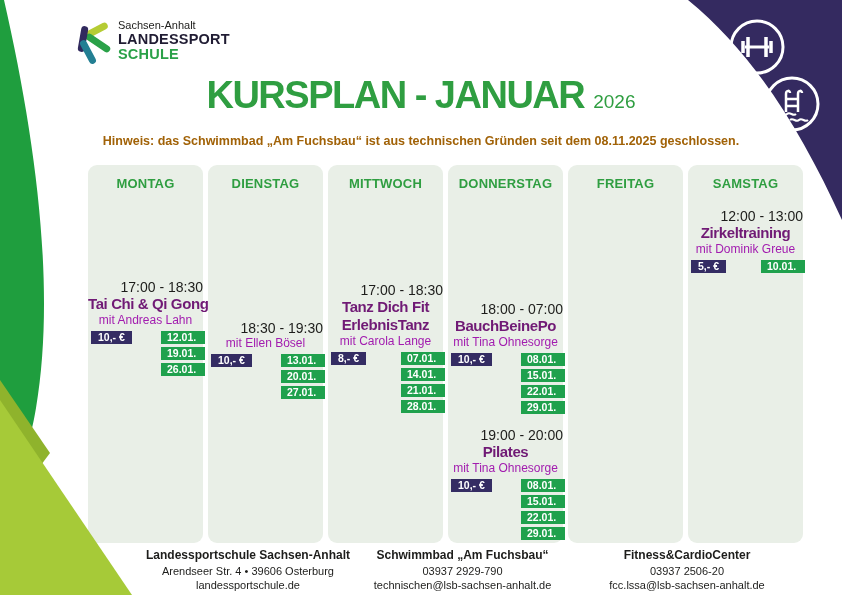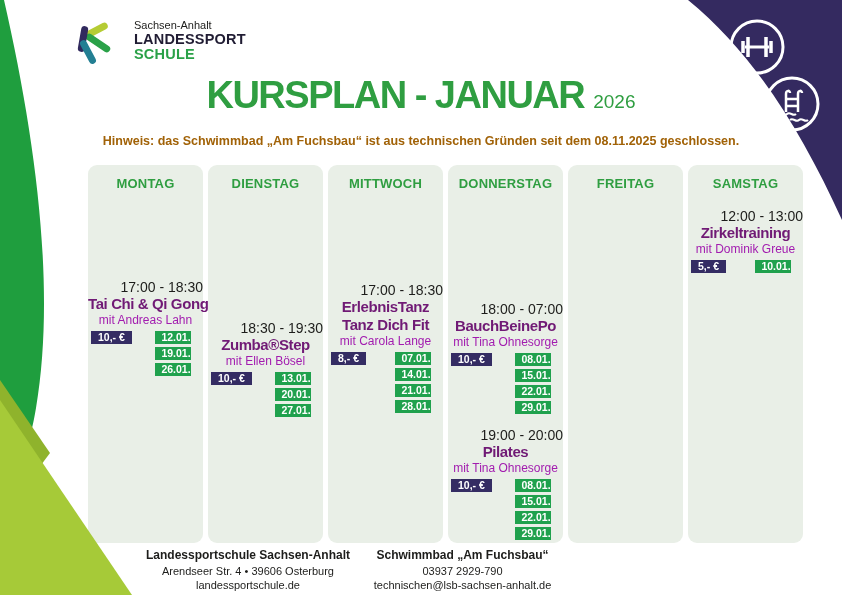--- a/index.html
+++ b/index.html
@@ -7,21 +7,21 @@
     position:relative; width:842px; height:595px; overflow:hidden;
     background:#ffffff; font-family:"Liberation Sans", sans-serif; color:#1d1d1b;
   }
   
   .deco{position:absolute; pointer-events:none;}
   .deco-topleft{left:0; top:0; z-index:1;}
   .deco-bottomleft{left:0; top:378px; z-index:3;}
   .deco-topright{right:0; top:0; z-index:4;}
   
   .logo{position:absolute; left:68px; top:16px; display:flex; z-index:2;}
-  .logo-text{margin-left:18px; line-height:1.05; padding-top:4px;}
+  .logo-text{margin-left:2px; line-height:1.05; padding-top:4px;}
   .logo-region{font-size:11px; color:#1d1d1b;}
   .logo-line1{font-size:14.5px; font-weight:bold; color:#201c33; letter-spacing:.2px;}
   .logo-line2{font-size:14.5px; font-weight:bold; color:#2aa148; letter-spacing:.2px;}
   
   .title-wrap{position:absolute; left:0; right:0; top:74px; text-align:center; z-index:2;}
   .title-main{font-size:38px; font-weight:bold; color:#2f9e41; letter-spacing:-1.5px;}
   .title-year{font-size:19px; font-weight:normal; color:#2f9e41; margin-left:9px;}
   
   .notice{position:absolute; left:0; right:0; top:134px; text-align:center;
     font-size:12.5px; font-weight:bold; color:#a16207; z-index:2;}
@@ -35,21 +35,21 @@
   .course{position:absolute; left:0; right:0; text-align:center;}
   .c-mon{top:114px}.c-tue{top:155px}.c-wed{top:117px}.c-thu1{top:136px}.c-thu2{top:262px}.c-sat{top:43px}
   .time{font-size:14px; line-height:16px; color:#1d1d1b; white-space:nowrap;text-align:right;}
   .ctitle{font-size:15px; line-height:18px; font-weight:bold; letter-spacing:-0.4px;
     color:#701a75; white-space:nowrap;}
   .instr{font-size:12px; line-height:14px; color:#a21caf; white-space:nowrap;}
   .badges{display:flex; justify-content:space-between; align-items:flex-start;
     margin-top:4px; padding-left:3px;}
   .price{display:inline-block; background:#342c63; color:#fff; font-size:10.5px;
     font-weight:bold; line-height:13px; padding:0 7px; text-align:left; white-space:nowrap;}
-  .dates{display:flex; flex-direction:column; gap:3px; width:64px; margin-right:-2px;align-items:center;}
+  .dates{display:flex; flex-direction:column; gap:3px; width:44px; margin-right:-2px;}
   .date{background:#1fa14d; color:#fff; font-size:10.5px; font-weight:bold;
     line-height:13px; padding-left:6px; text-align:left;}
   
   .footer-block{position:absolute; top:548px; text-align:center; line-height:1.3; z-index:2;}
   .fb-0{left:118px; width:260px;} .fb-1{left:350px; width:225px;} .fb-2{left:572px; width:230px;}
   .fb-name{font-size:12px; font-weight:bold; color:#1d1d1b;}
   .fb-line{font-size:11px; color:#1d1d1b;}
 </style>
 </head>
 <body>
@@ -114,39 +114,38 @@
           <span class="date">26.01.</span>
         </span>
       </div>
     </div>
   </div>
 
   <div class="col col-1">
     <div class="day-label">DIENSTAG</div>
     <div class="course c-tue">
       <div class="time">18:30 - 19:30</div>
-      <div class="ctitle">Zumba®Step</div>
       <div class="instr">mit Ellen Bösel</div>
       <div class="badges">
         <span class="price">10,- €</span>
         <span class="dates">
           <span class="date">13.01.</span>
           <span class="date">20.01.</span>
           <span class="date">27.01.</span>
         </span>
       </div>
     </div>
   </div>
 
   <div class="col col-2">
     <div class="day-label">MITTWOCH</div>
     <div class="course c-wed">
       <div class="time">17:00 - 18:30</div>
+      <div class="ctitle">Tanz Dich Fit</div>
       <div class="ctitle">ErlebnisTanz</div>
-      <div class="ctitle">Tanz Dich Fit</div>
       <div class="instr">mit Carola Lange</div>
       <div class="badges">
         <span class="price">8,- €</span>
         <span class="dates">
           <span class="date">07.01.</span>
           <span class="date">14.01.</span>
           <span class="date">21.01.</span>
           <span class="date">28.01.</span>
         </span>
       </div>
@@ -207,14 +206,19 @@
   <div class="footer-block fb-0">
     <div class="fb-name">Landessportschule Sachsen-Anhalt</div>
     <div class="fb-line">Arendseer Str. 4 • 39606 Osterburg</div>
     <div class="fb-line">landessportschule.de</div>
   </div>
   <div class="footer-block fb-1">
     <div class="fb-name">Schwimmbad „Am Fuchsbau“</div>
     <div class="fb-line">03937 2929-790</div>
     <div class="fb-line">technischen@lsb-sachsen-anhalt.de</div>
   </div>
+  <div class="footer-block fb-2">
+    <div class="fb-name">Fitness&amp;CardioCenter</div>
+    <div class="fb-line">03937 2506-20</div>
+    <div class="fb-line">fcc.lssa@lsb-sachsen-anhalt.de</div>
+  </div>
 
 </div>
 
 </body></html>

